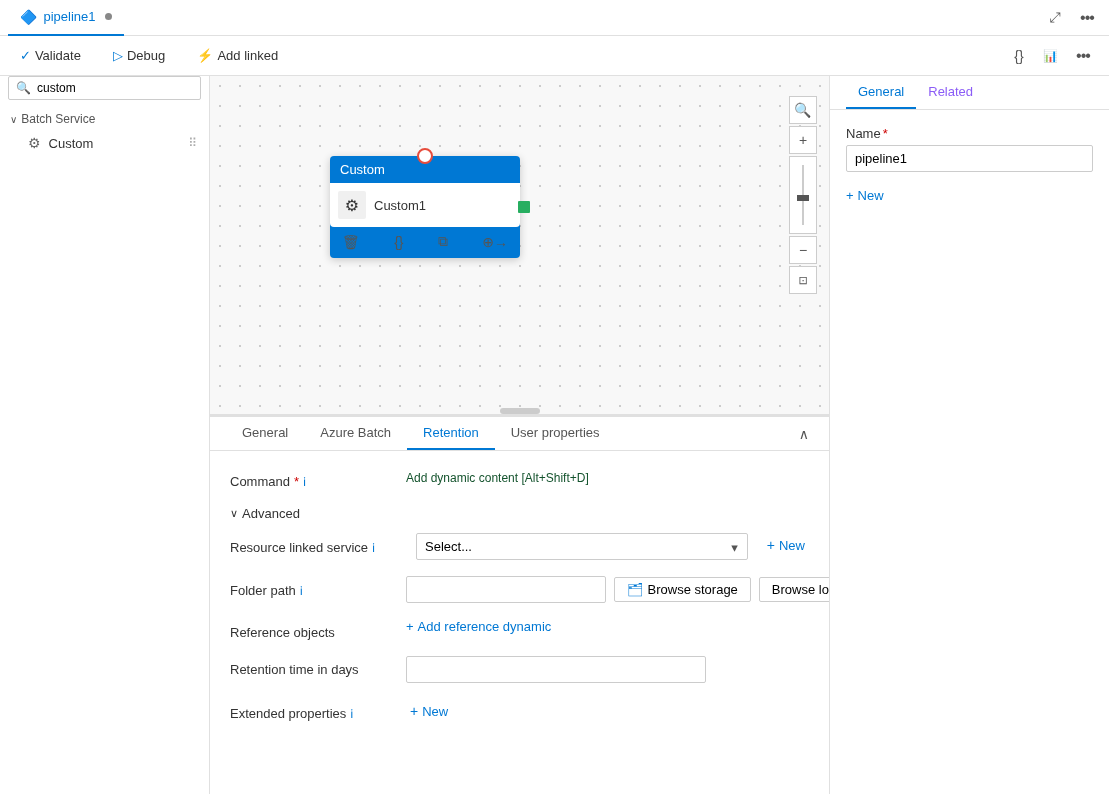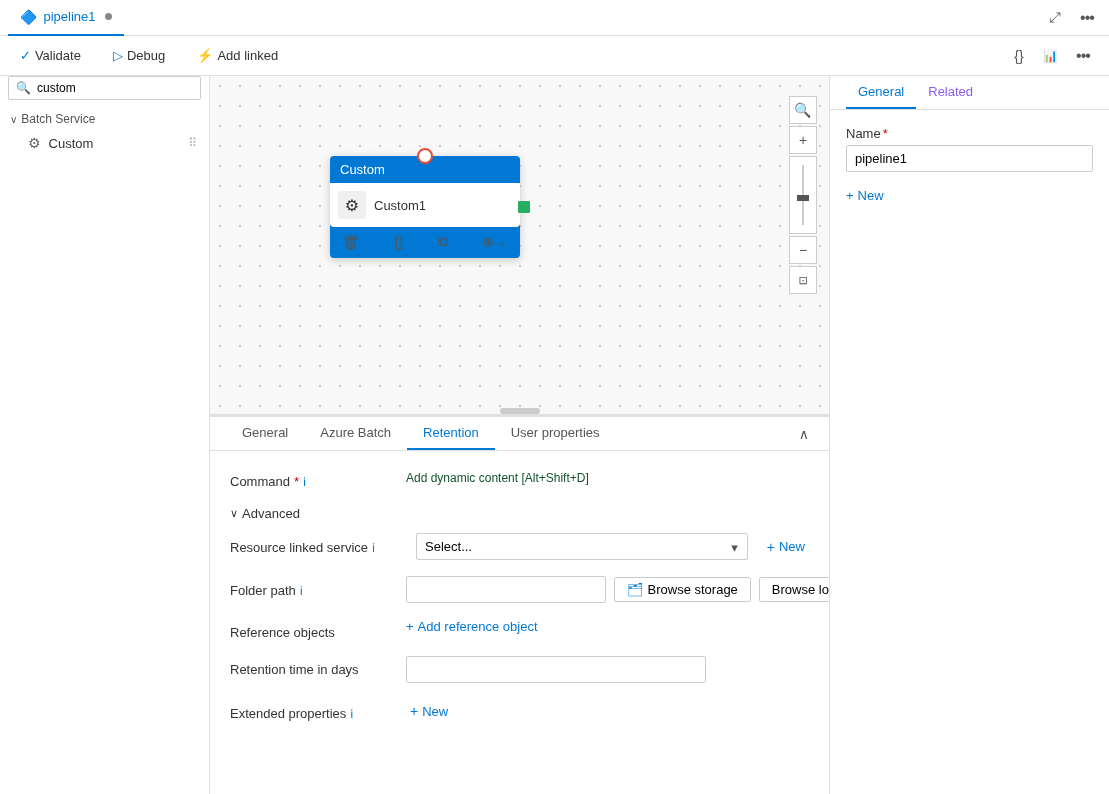--- a/index.html
+++ b/index.html
@@ -77,21 +77,21 @@
     .form-input { width: 100%; padding: 5px 8px; border: 1px solid #ccc; border-radius: 2px; font-size: 13px; }
     .form-select { width: 100%; padding: 5px 8px; border: 1px solid #ccc; border-radius: 2px; font-size: 13px; appearance: none; background: white; cursor: pointer; }
     .select-wrapper { position: relative; flex: 1; }
     .select-wrapper::after { content: '▾'; position: absolute; right: 10px; top: 50%; transform: translateY(-50%); pointer-events: none; color: #555; }
 
     
     .advanced-toggle { display: flex; align-items: center; gap: 4px; cursor: pointer; font-size: 13px; color: #333; margin-bottom: 12px; }
     .advanced-toggle .chevron { font-size: 11px; }
 
     
-    .linked-service-row { display: flex; align-items: center; gap: 15px; flex: 1; padding-left: 10px; }
+    .linked-service-row { display: flex; align-items: flex-start; gap: 15px; flex: 1; padding-left: 10px; }
     .new-btn { display: flex; align-items: center; gap: 4px; color: #0078d4; font-size: 13px; cursor: pointer; white-space: nowrap; border: none; background: none; padding: 4px; }
     .new-btn .plus { font-size: 14px; }
 
     
     .folder-path-row { display: flex; align-items: center; gap: 8px; flex: 1; }
     .browse-btn { padding: 4px 12px; border: 1px solid #ccc; border-radius: 2px; background: white; cursor: pointer; font-size: 13px; white-space: nowrap; display: flex; align-items: center; gap: 4px; }
     .browse-btn .folder-icon { color: #0078d4; }
 
     
     .add-ref-btn { display: flex; align-items: center; gap: 4px; color: #0078d4; cursor: pointer; font-size: 13px; border: none; background: none; }
@@ -270,21 +270,21 @@
             </button>
           </div>
         </div>
 
         <div class="form-row">
           <div class="form-label">
             <span>Reference objects</span>
           </div>
           <button class="add-ref-btn">
             <span>+</span>
-            <span>Add reference object</span>
+            <span>Add reference dynamic</span>
           </button>
         </div>
 
         <div class="form-row">
           <div class="form-label">
             <span>Retention time in days</span>
           </div>
           <input class="form-input" style="width: 300px;" type="text" value="">
         </div>
 

